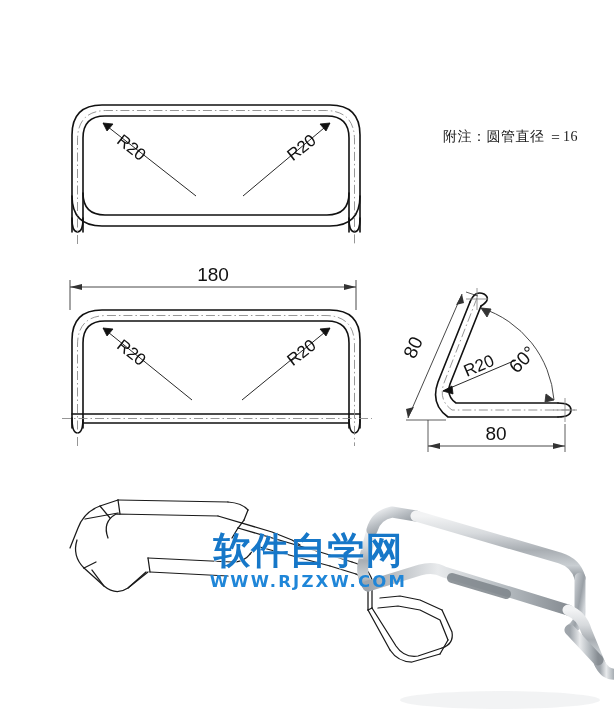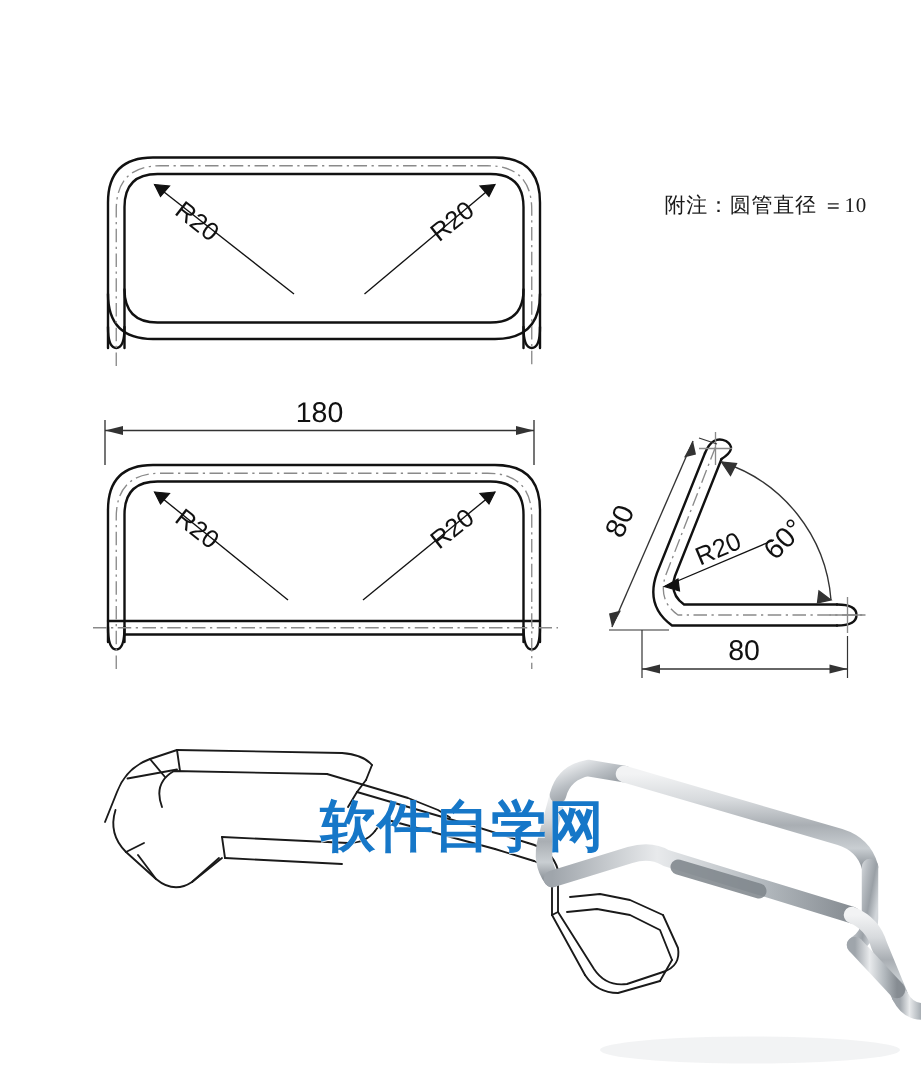--- a/index.html
+++ b/index.html
@@ -219,21 +219,21 @@
     <text x="481" y="371" transform="rotate(-23 481 371)" font-family="Liberation Sans, sans-serif" font-size="17" fill="#111111" text-anchor="middle">R20</text>
 
     <g fill="none" stroke="#333333" stroke-width="0.9">
       <path d="M 481,308 A 105,105 0 0 1 554,400"></path>
       <path d="M 481,308 L 487,317 L 491,309 Z" fill="#333333"></path>
       <path d="M 554,400 L 546,394 L 545,402 Z" fill="#333333"></path>
     </g>
     <text x="527" y="364" transform="rotate(-45 527 364)" font-family="Liberation Sans, sans-serif" font-size="19" fill="#111111" text-anchor="middle">60°</text>
   </svg>
 
-  <div class="note-text">附注：圆管直径 ＝10</div>
+  <div class="note-text">附注：圆管直径 ＝16</div>
 
   <svg class="layer" viewBox="0 0 614 726">
     <g fill="none" stroke="#1a1a1a" stroke-width="1.25" stroke-linecap="round" stroke-linejoin="round">
 
       <path d="M 108,538 Q 102,522 116,514 L 218,516"></path>
       <path d="M 218,516 L 272,532 L 292,540 L 300,545"></path>
 
       <path d="M 85,519 L 118,513"></path>
       <path d="M 77,540 Q 72,556 84,568"></path>
 
@@ -318,15 +318,16 @@
       <path d="M 568,610 Q 582,616 586,630 L 600,664" stroke="url(#steelA)" stroke-width="11"></path>
       <path d="M 600,664 Q 606,676 618,674" stroke="url(#steelC)" stroke-width="11"></path>
       <path d="M 570,630 L 598,660" stroke="url(#steelC)" stroke-width="11"></path>
     </g>
 
     <ellipse cx="500" cy="700" rx="100" ry="9" fill="#d9dcdf" opacity="0.35"></ellipse>
   </svg>
 
   <div class="wm">
     <div class="wm-cn">软件自学网</div>
+    <div class="wm-url">WWW.RJZXW.COM</div>
   </div>
 
 </div>
 
 </body></html>

